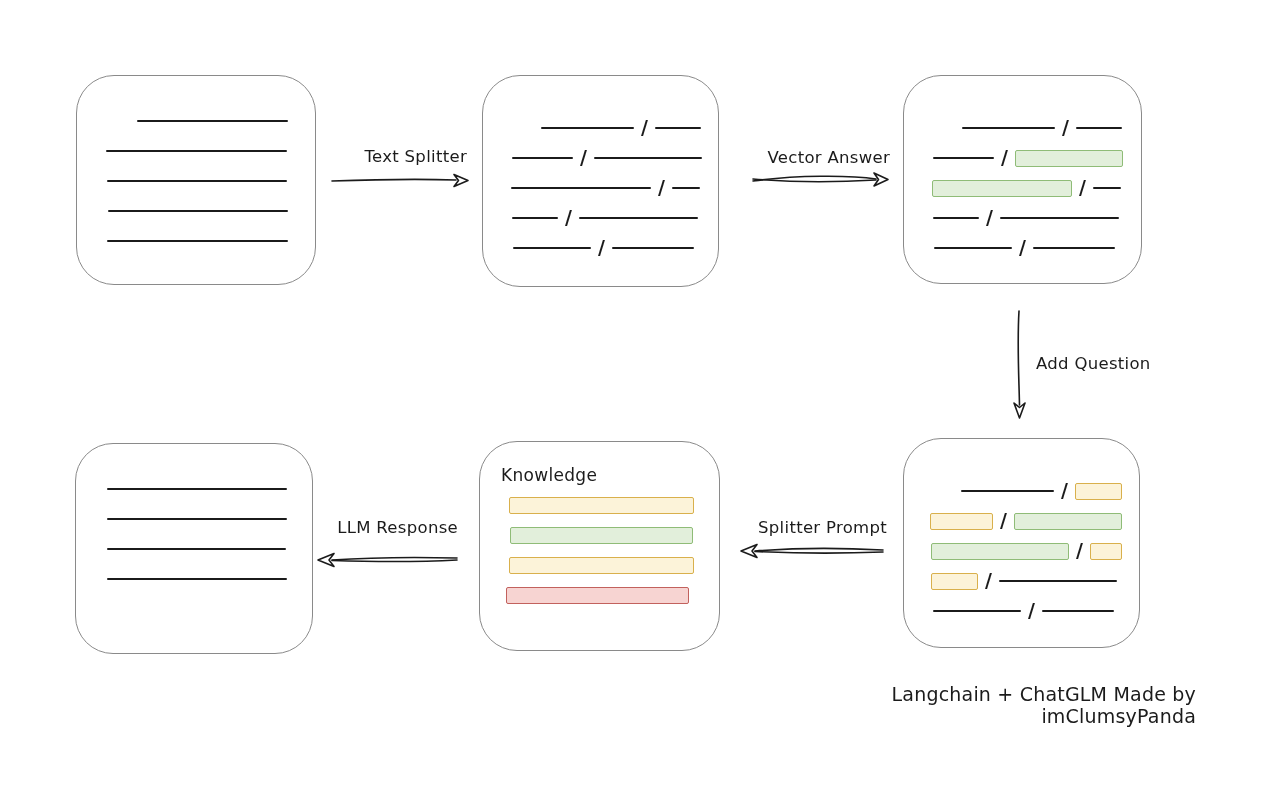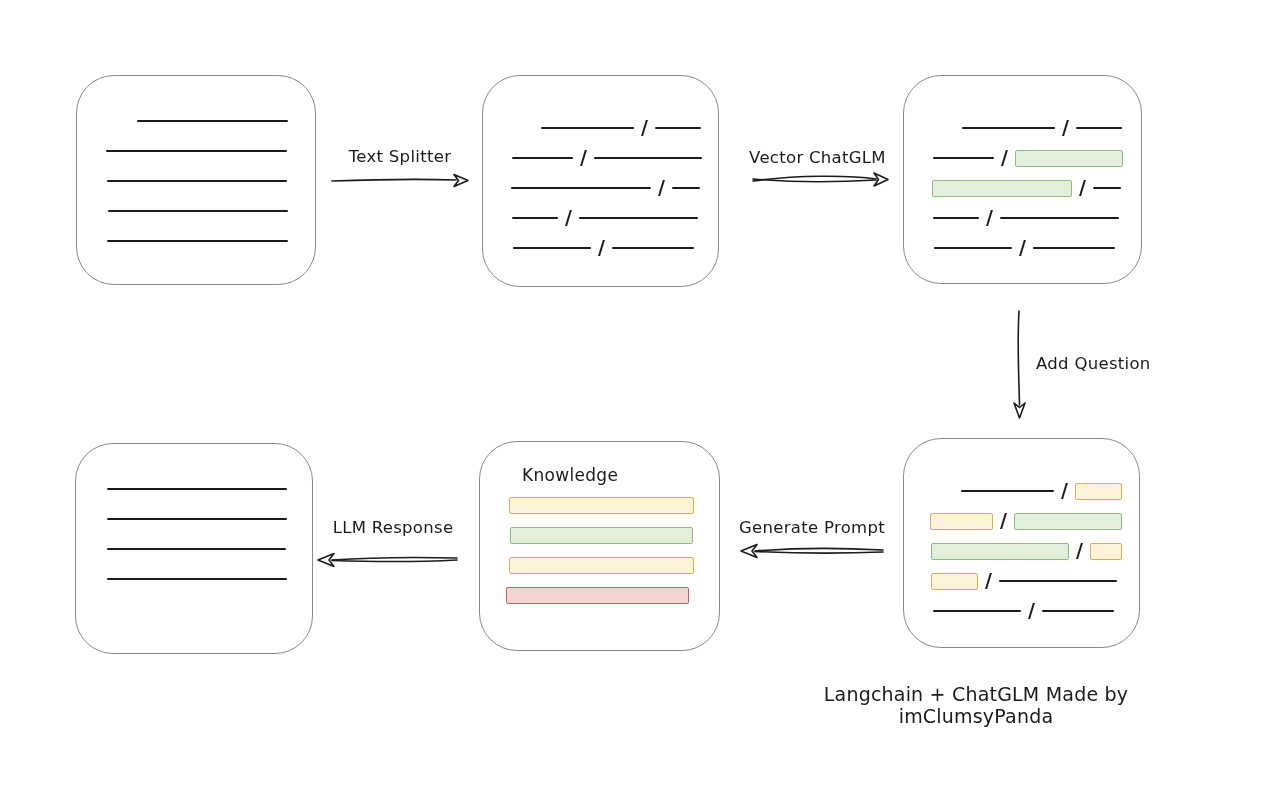--- a/index.html
+++ b/index.html
@@ -12,28 +12,28 @@
   .row { height:30px; display:flex; align-items:center; gap:7px; }
   .line { height:1.8px; background:var(--stroke,#1b1b1b); border-radius:1px; }
   .slash { font-size:19px; line-height:1; font-weight:bold; transform:translateY(-1px); }
   .bar { height:17px; border-radius:2px; border:1.6px solid; }
   .bar-green  { background:var(--green-fill);  border-color:var(--green-border); }
   .bar-yellow { background:var(--yellow-fill); border-color:var(--yellow-border); }
   .bar-red    { background:var(--red-fill);    border-color:var(--red-border); }
   .box-label { font-size:17px; letter-spacing:0.3px; white-space:nowrap; }
 
   .arrow-label { position:absolute; font-size:16.5px; letter-spacing:0.3px;
-                 text-align:center; white-space:nowrap; }
+                 text-align:right; white-space:nowrap; }
   .arrow-svg { position:absolute; overflow:visible; }
   .arrow-svg path { stroke:var(--stroke,#1b1b1b); stroke-width:1.6; fill:none;
                     stroke-linecap:round; }
   .arrow-svg path.head { fill:#ffffff; stroke-linejoin:round; }
 
   .attribution { position:absolute; left:756px; top:683px; width:440px;
-                 text-align:center; font-size:19px; letter-spacing:0.2px; }
+                 text-align:right; font-size:19px; letter-spacing:0.2px; }
 </style>
 </head>
 <body>
 
 <div class="canvas">
 
   <div class="box" style="left:76px;  top:75px;  width:240px; height:210px; --pt:30px">
       <div class="row" style="margin-left: 60px;">
         <div class="line" style="width: 151px;"></div>
       </div>
@@ -125,21 +125,21 @@
         <span class="slash">/</span>
         <div class="line" style="width: 118px;"></div>
       </div>
       <div class="row" style="margin-left: 29px;">
         <div class="line" style="width: 88px;"></div>
         <span class="slash">/</span>
         <div class="line" style="width: 72px;"></div>
       </div>
     </div>
   <div class="box" style="left:479px; top:441px; width:241px; height:210px; --pt:18px">
-      <div class="row" style="margin-left: 42px;">
+      <div class="row" style="margin-left: 21px;">
         <span class="box-label">Knowledge</span>
       </div>
       <div class="row" style="margin-left: 29px;">
         <div class="bar bar-yellow" style="width: 185px;"></div>
       </div>
       <div class="row" style="margin-left: 30px;">
         <div class="bar bar-green" style="width: 183px;"></div>
       </div>
       <div class="row" style="margin-left: 29px;">
         <div class="bar bar-yellow" style="width: 185px;"></div>
@@ -157,23 +157,23 @@
       </div>
       <div class="row" style="margin-left: 31px;">
         <div class="line" style="width: 179px;"></div>
       </div>
       <div class="row" style="margin-left: 31px;">
         <div class="line" style="width: 180px;"></div>
       </div>
     </div>
 
   <div class="arrow-label" style="left:333px; top:147px; width:134px">Text Splitter</div>
-  <div class="arrow-label" style="left:745px; top:148px; width:145px">Vector ChatGLM</div>
+  <div class="arrow-label" style="left:745px; top:148px; width:145px">Vector Answer</div>
   <div class="arrow-label" style="left:1036px; top:354px; width:120px; text-align:left">Add Question</div>
-  <div class="arrow-label" style="left:737px; top:518px; width:150px">Generate Prompt</div>
+  <div class="arrow-label" style="left:737px; top:518px; width:150px">Splitter Prompt</div>
   <div class="arrow-label" style="left:328px; top:518px; width:130px">LLM Response</div>
 
   <svg class="arrow-svg" style="left:330px; top:171px" width="140" height="20">
     <path d="M2,10 C45,8.5 95,8 126,9"></path>
     <path class="head" d="M124,3.5 L138,9.5 L124,15.5 L128.5,9.5 Z"></path>
   </svg>
 
   <svg class="arrow-svg" style="left:750px; top:169px" width="140" height="22">
     <path d="M3,12 C45,6 100,6 126,10"></path>
     <path d="M3,10 C55,14.5 100,12.5 126,11"></path>

